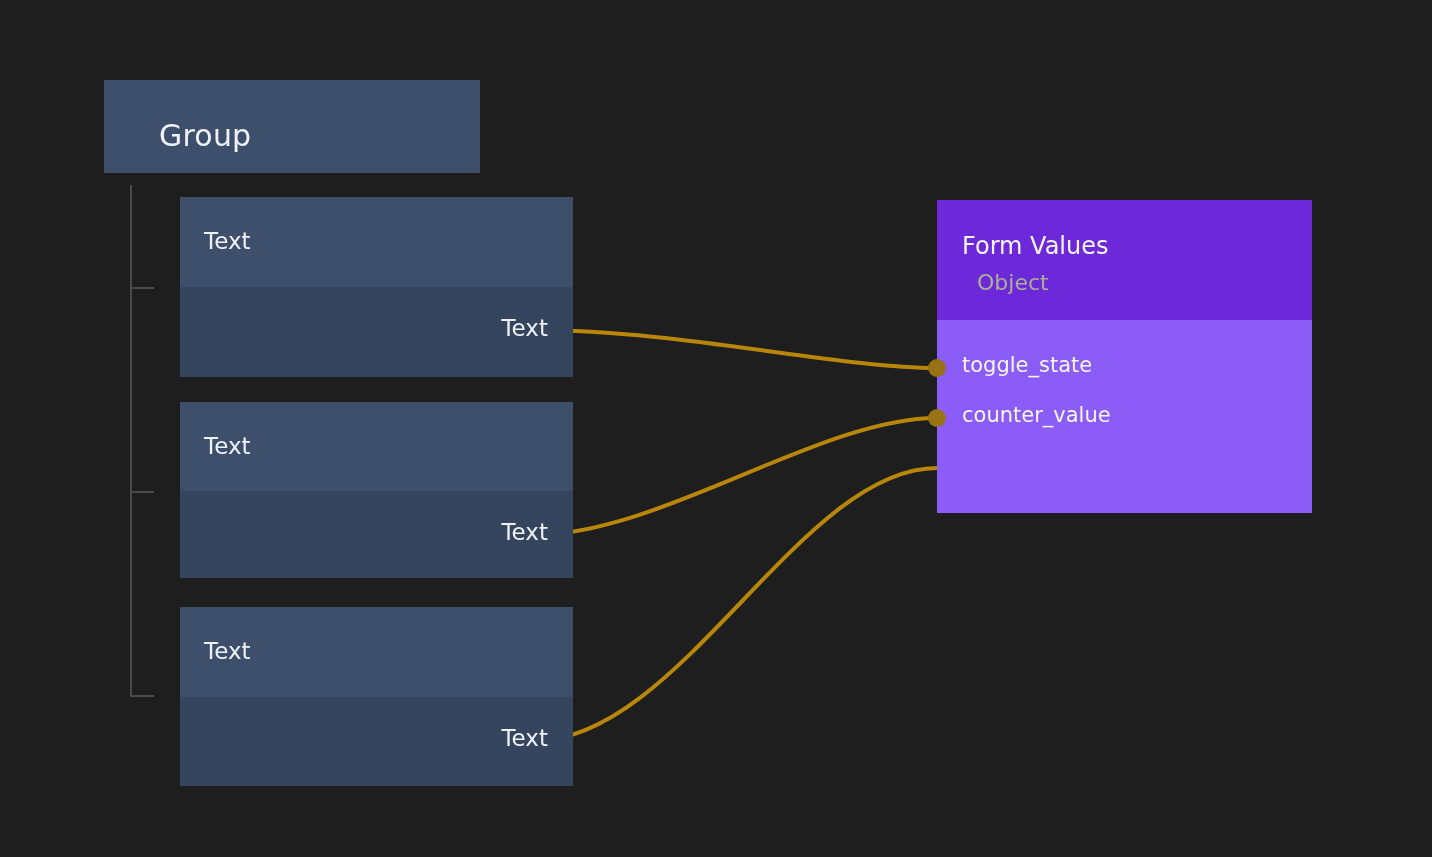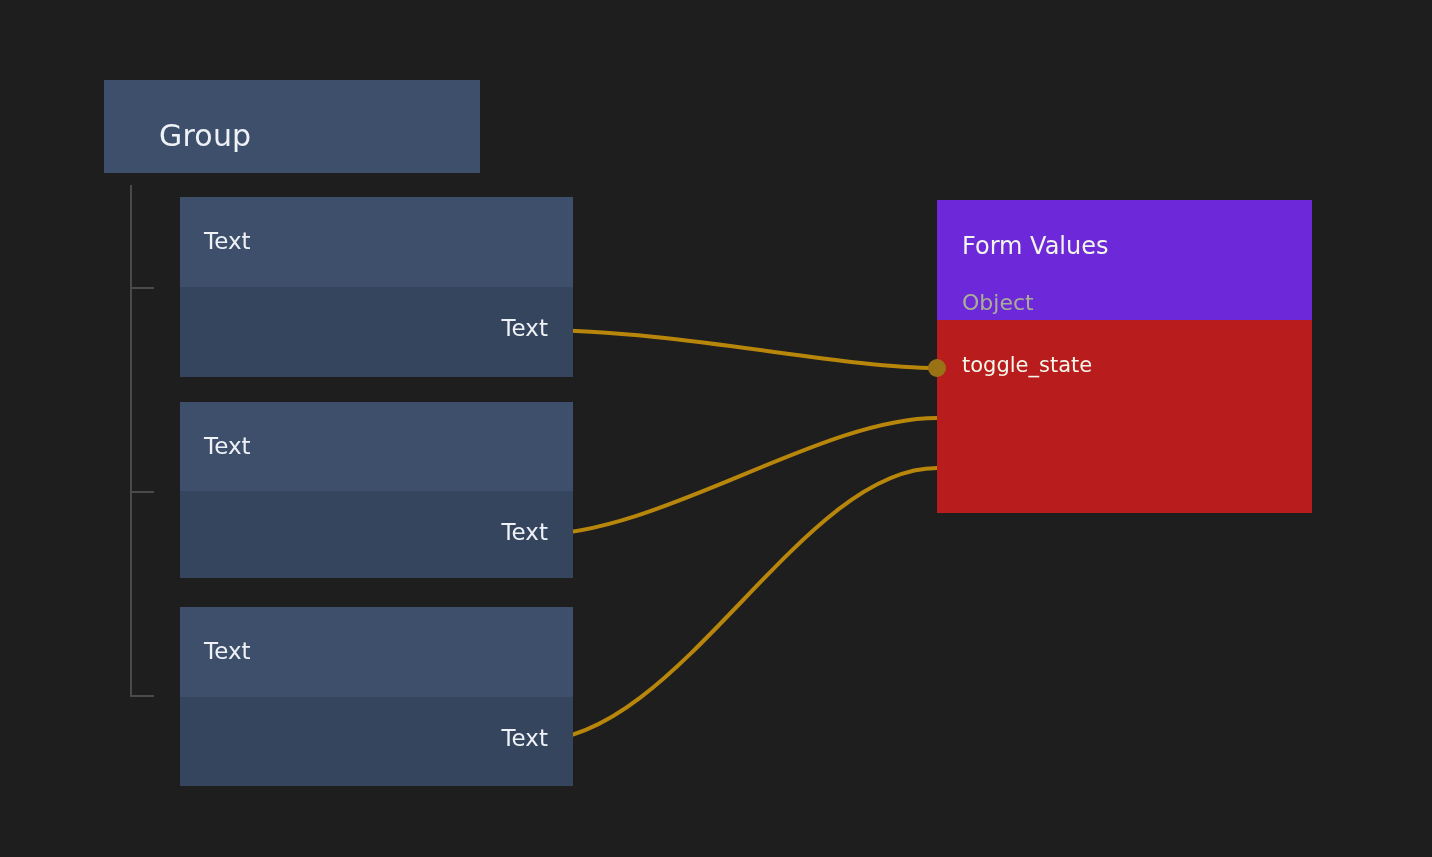--- a/index.html
+++ b/index.html
@@ -109,39 +109,38 @@
     height: 313px;
     box-sizing: border-box;
   }
   .obj-node .obj-header {
     height: 120px;
     background: #6d28d9;
     position: relative;
   }
   .obj-node .obj-body {
     height: 193px;
-    background: #b91c1c;
+    background: #8b5cf6;
     position: relative;
   }
   .obj-node .obj-title {
     position: absolute;
     left: 25px;
     top: 32px;
     font-size: 24px;
     color: #f2f5ea;
     white-space: nowrap;
   }
   .obj-node .obj-subtitle {
     position: absolute;
-    left: 25px;
+    left: 40px;
     top: 70px;
     font-size: 22px;
     color: #aab094;
     white-space: nowrap;
-    margin-top: 20px;
   }
   .obj-row {
     position: absolute;
     left: 0;
     width: 100%;
     height: 50px;
   }
   .obj-row .row-label {
     position: absolute;
     left: 25px;
@@ -220,18 +219,22 @@
       <div class="obj-title">Form Values</div>
       <div class="obj-subtitle">Object</div>
     </div>
     <div class="obj-body">
 
       <div class="obj-row" style="top:23px">
         <div class="port-dot"></div>
         <div class="row-label">toggle_state</div>
       </div>
 
+      <div class="obj-row" style="top:73px">
+        <div class="port-dot"></div>
+        <div class="row-label">counter_value</div>
+      </div>
 
 
     </div>
   </div>
 
 </div>
 
 </body></html>

